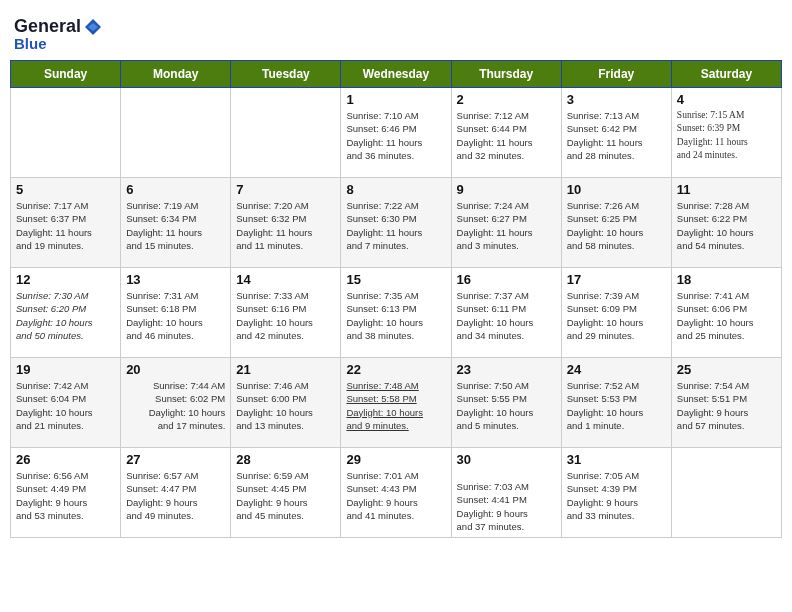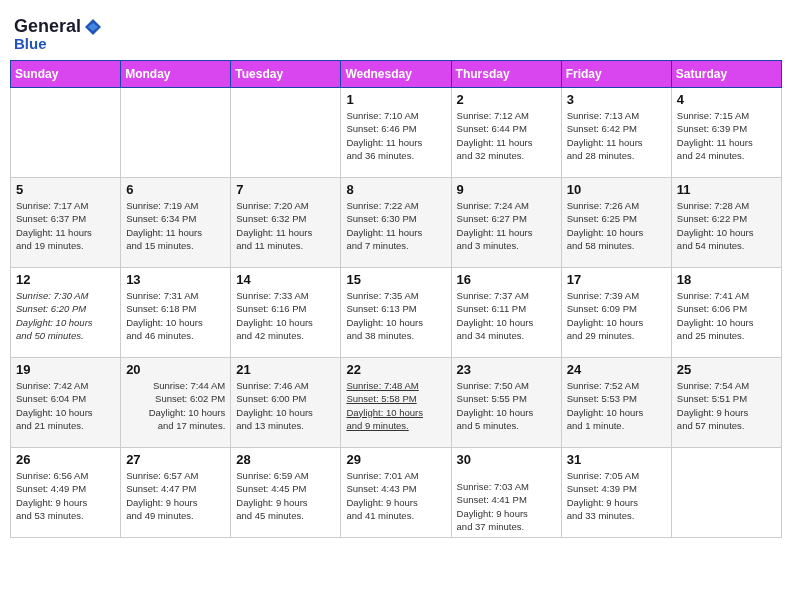--- a/index.html
+++ b/index.html
@@ -35,26 +35,26 @@
     .location {
       font-size: 16px;
       color: #333;
     }
     .calendar {
       width: 100%;
       border-collapse: collapse;
       border: 1px solid #ccc;
     }
     .calendar th {
-      background-color: #d946ef;
+      background-color: #4d7c0f;
       color: #fff;
       font-size: 12px;
       font-weight: bold;
       padding: 6px 4px;
-      text-align: left;
+      text-align: center;
       border: 1px solid #1a44aa;
     }
     .calendar td {
       border: 1px solid #ccc;
       vertical-align: top;
       padding: 4px 5px;
       width: calc(100% / 7);
       height: 90px;
       background: #fff;
     }
@@ -130,21 +130,21 @@
         </td>
         <td>
           <span class="day-number">3</span>
           <div class="day-info" style="white-space: pre-line;">Sunrise: 7:13 AM
 Sunset: 6:42 PM
 Daylight: 11 hours
 and 28 minutes.</div>
         </td>
         <td>
           <span class="day-number">4</span>
-          <div class="day-info" style="white-space: pre-line;">Sunrise: 7:15 AM
+          <div class="day-info" style="white-space: pre-line; font-family: Liberation Serif, serif;">Sunrise: 7:15 AM
 Sunset: 6:39 PM
 Daylight: 11 hours
 and 24 minutes.</div>
         </td>
       </tr>
       <tr>
         <td>
           <span class="day-number">5</span>
           <div class="day-info" style="white-space: pre-line;">Sunrise: 7:17 AM
 Sunset: 6:37 PM

